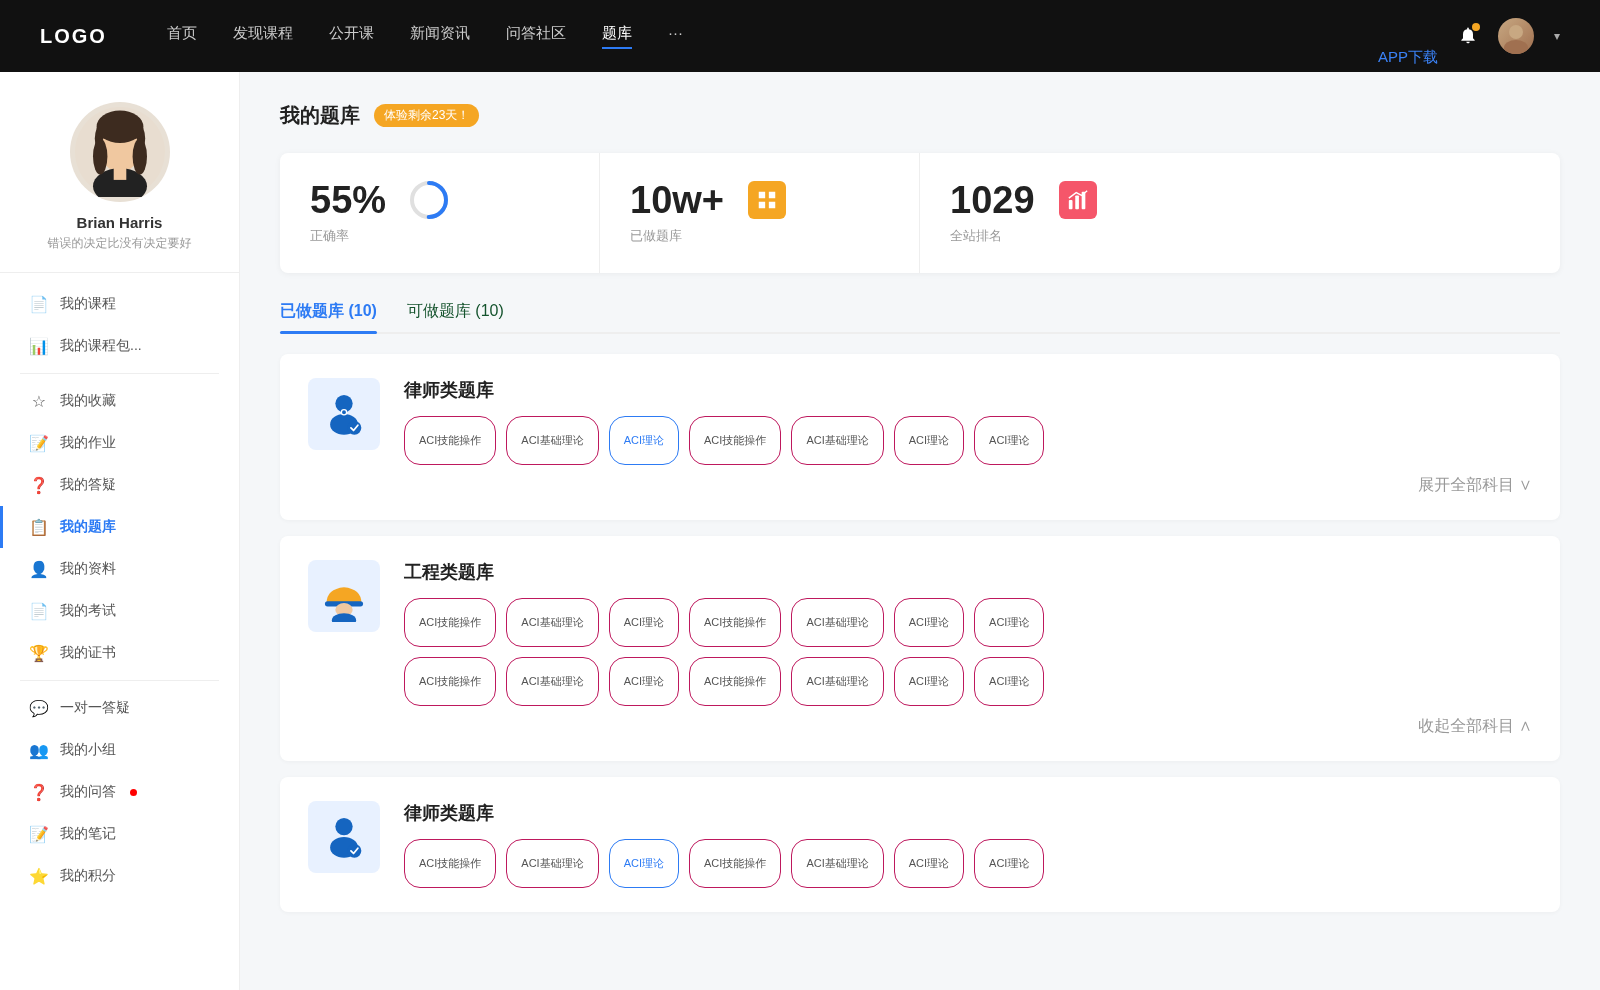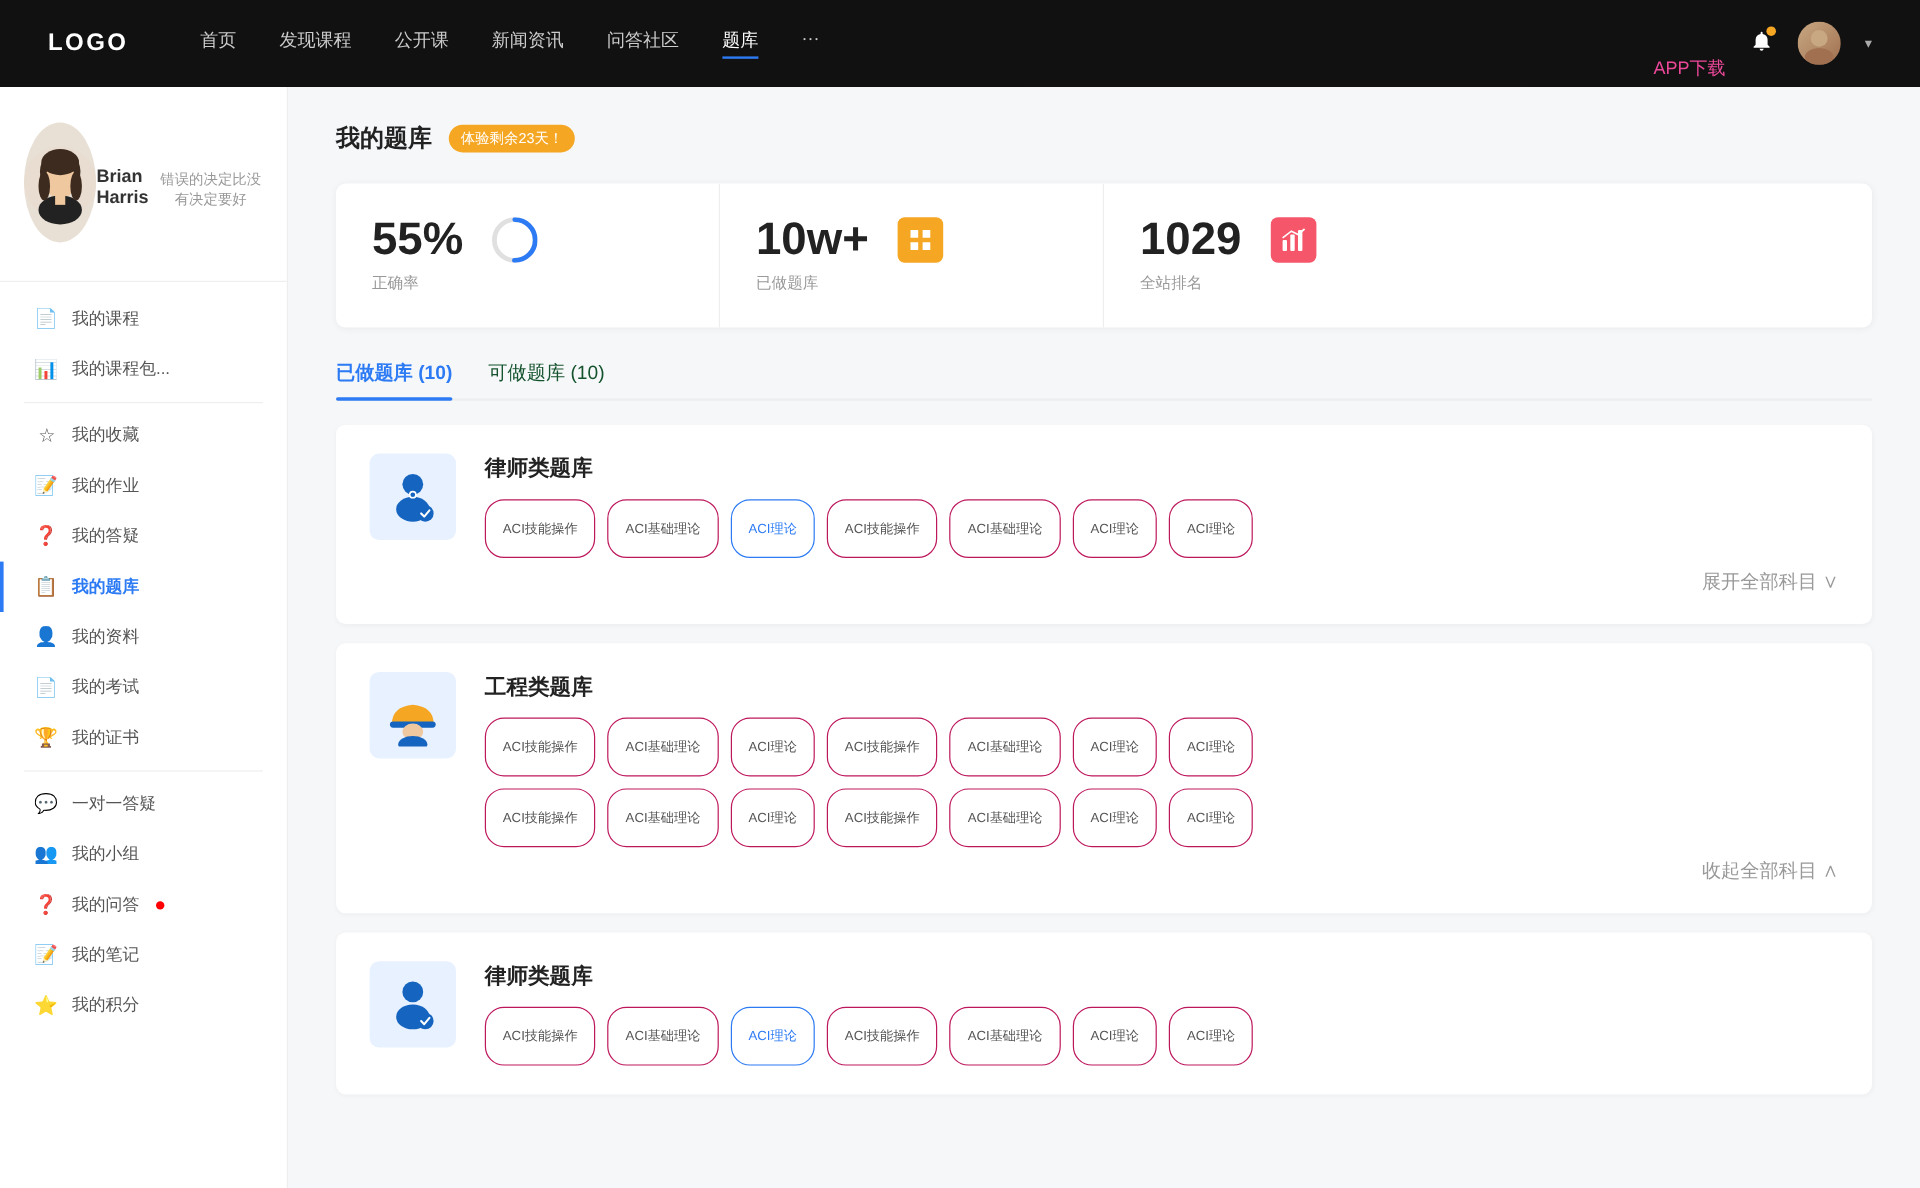--- a/index.html
+++ b/index.html
@@ -40,21 +40,21 @@
       border-bottom: 2px solid #2d7bf4;
     }
     .nav-right {
       display: flex;
       align-items: center;
       gap: 20px;
       color: white;
       font-size: 15px;
     }
     .nav-app-btn {
-      color: #ec4899;
+      color: #3b82f6;
       cursor: pointer;
       font-size: 15px;
       margin-top: 42px;
     }
     .nav-bell {
       position: relative;
       cursor: pointer;
     }
     .bell-dot {
       width: 8px; height: 8px;
@@ -89,21 +89,21 @@
     .sidebar {
       width: 240px;
       background: #fff;
       border-right: 1px solid #eee;
       min-height: calc(990px - 72px);
       padding: 30px 0 20px;
       flex-shrink: 0;
     }
     .sidebar-profile {
       display: flex;
-      flex-direction: row;
+      flex-direction: column;
       align-items: center;
       padding: 0 20px 20px;
       border-bottom: 1px solid #eee;
       margin-bottom: 10px;
     }
     .profile-avatar {
       width: 100px; height: 100px;
       border-radius: 50%;
       background: #e8e0d5;
       overflow: hidden;

